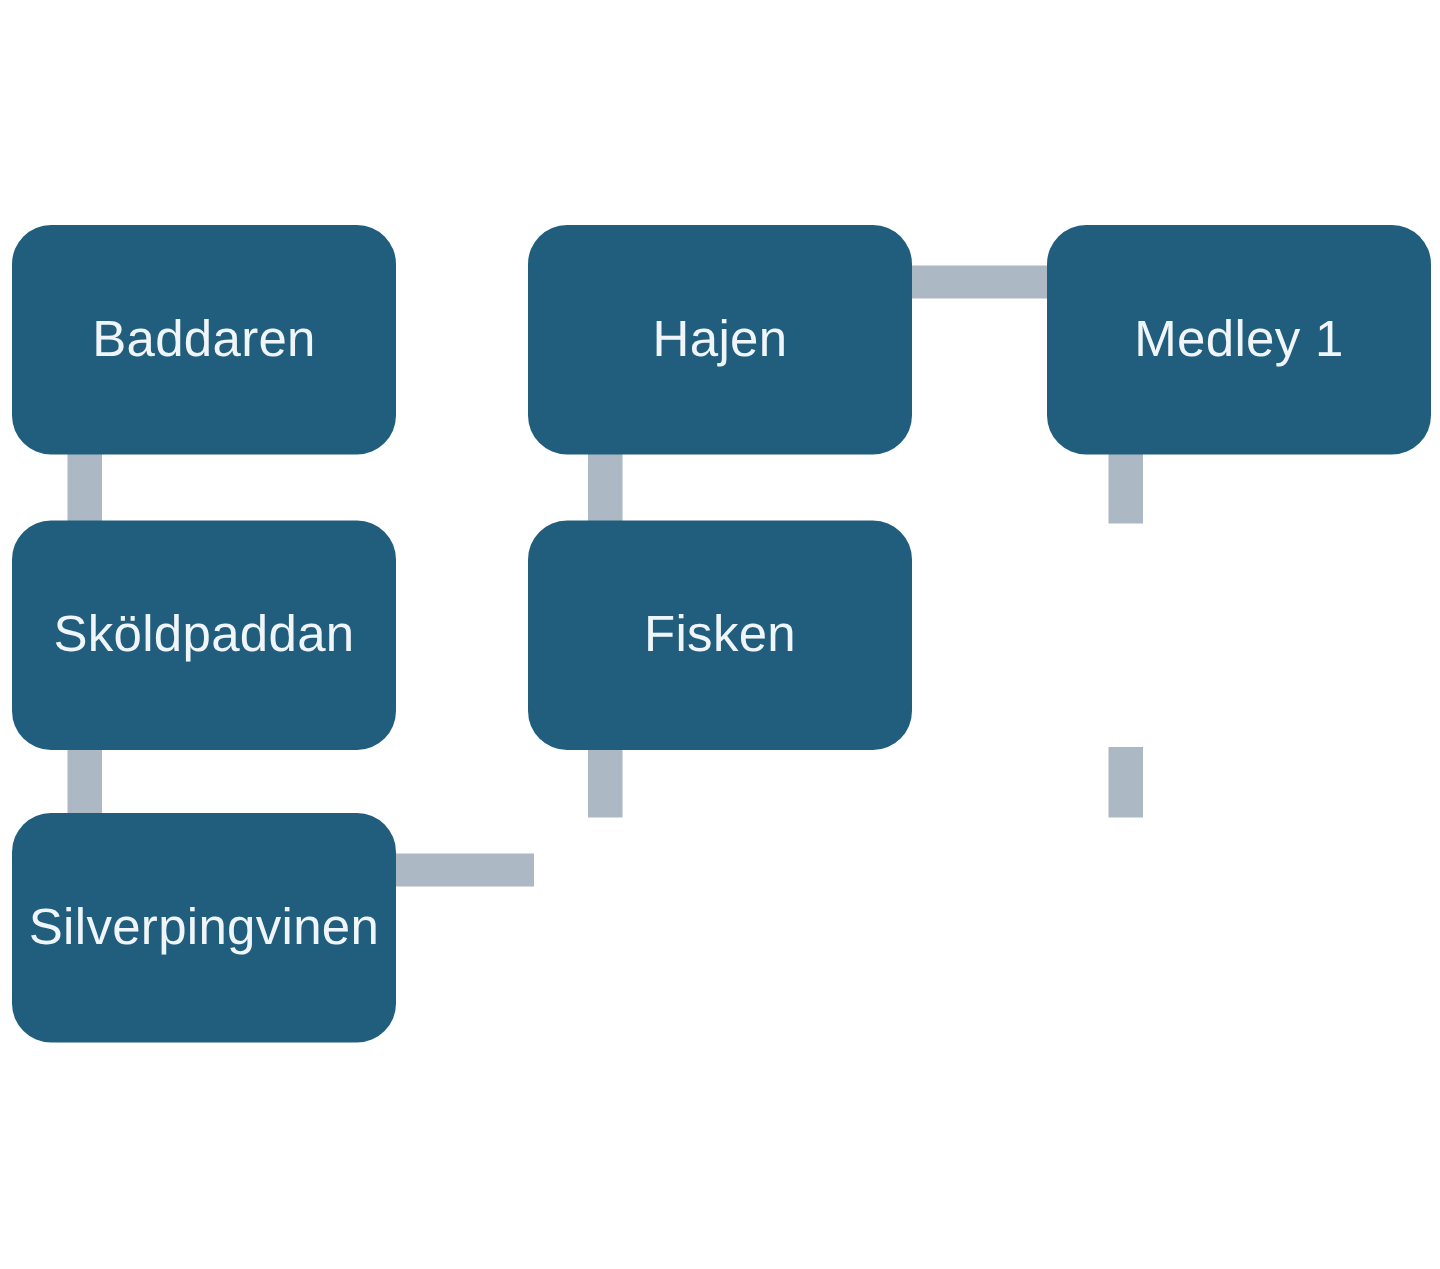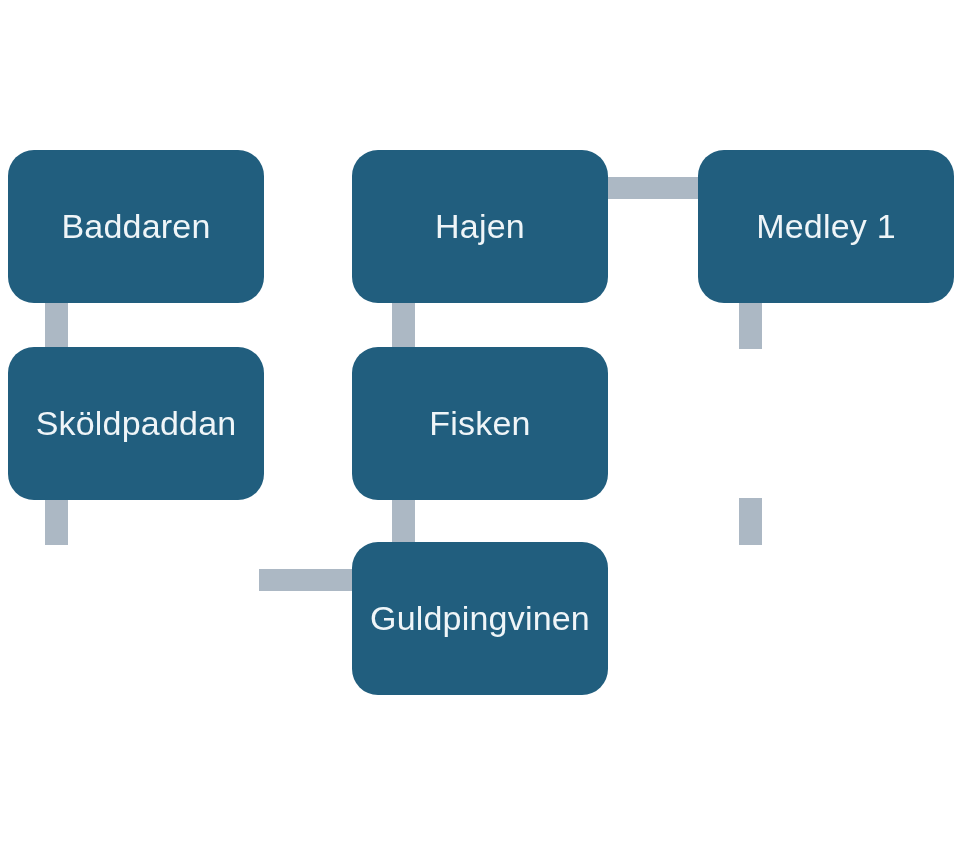--- a/index.html
+++ b/index.html
@@ -76,26 +76,26 @@
   <div class="conn h h-top"></div>
   <div class="conn v vx3 vg1"></div>
   <div class="conn v vx3 vg2"></div>
 
   <div class="node c1 r1">
     <span>Baddaren</span>
   </div>
   <div class="node c1 r2">
     <span>Sköldpaddan</span>
   </div>
+  <div class="node c1 r3">
+    <span>Silverpingvinen</span>
+  </div>
   <div class="node c2 r1">
     <span>Hajen</span>
   </div>
   <div class="node c2 r2">
     <span>Fisken</span>
-  </div>
-  <div class="node c2 r3">
-    <span>Guldpingvinen</span>
   </div>
   <div class="node c3 r1">
     <span>Medley 1</span>
   </div>
 
 </div>
 
 </body></html>

